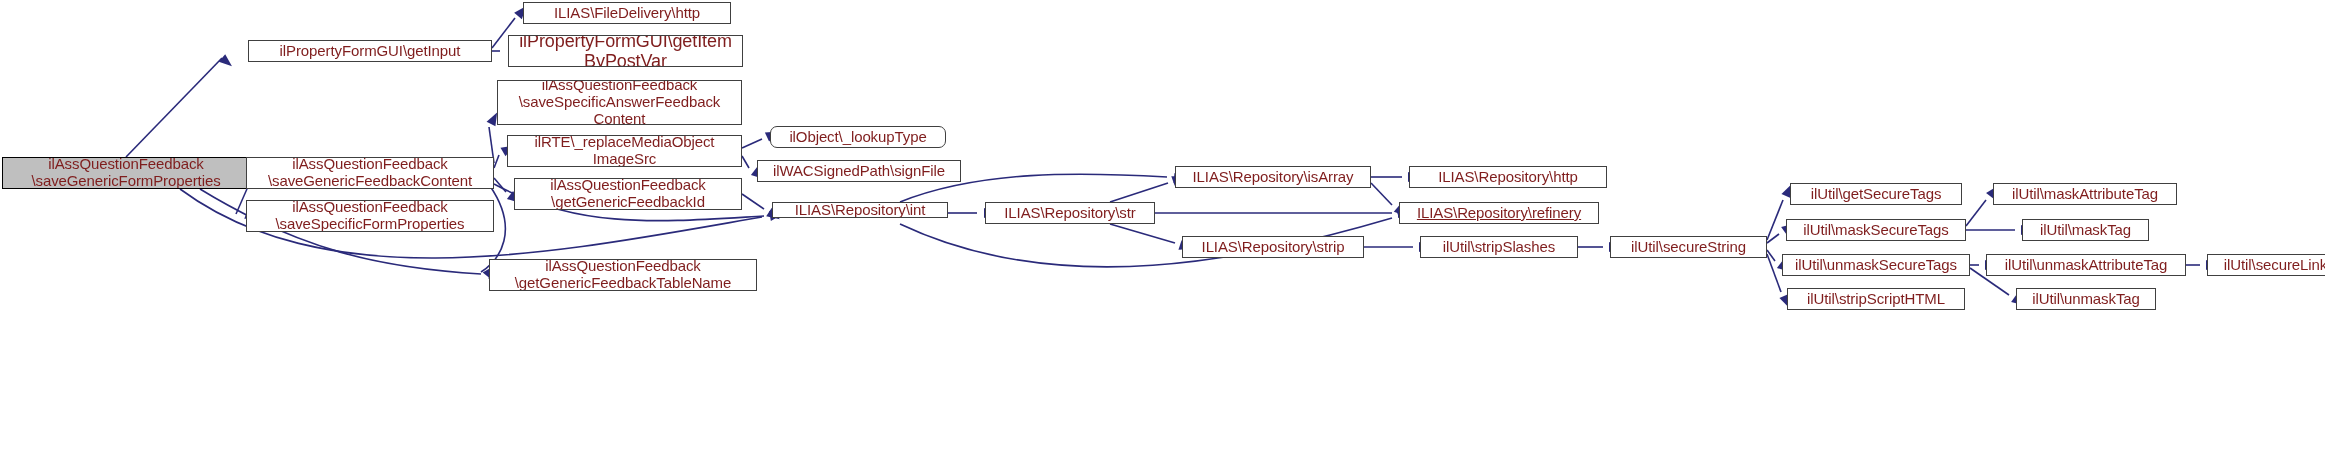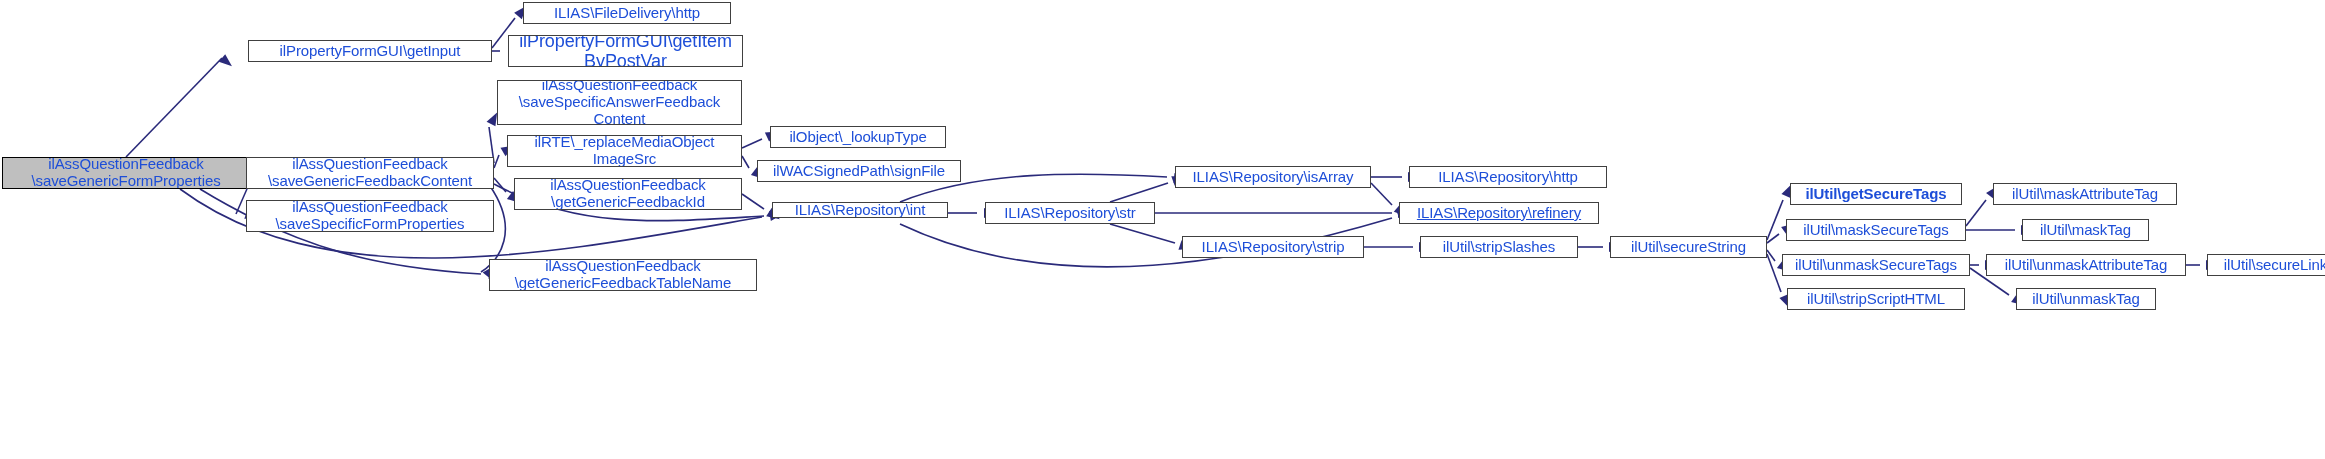--- a/index.html
+++ b/index.html
@@ -21,21 +21,21 @@
     top: 0;
     width: 2325px;
     height: 459px;
     pointer-events: none;
   }
   .node {
     position: absolute;
     box-sizing: border-box;
     border: 1px solid #404040;
     background: #ffffff;
-    color: #1d4ed8;
+    color: #7f1d1d;
     display: flex;
     align-items: center;
     justify-content: center;
     text-align: center;
     line-height: 1.12;
     letter-spacing: -0.1px;
     white-space: pre-line;
     overflow: hidden;
   }
   .node.root {
@@ -134,31 +134,31 @@
 ByPostVar</span></div>
     <div class="node" style="left: 497px; top: 80px; width: 245px; height: 45px; font-size: 15px;"><span class="lbl">ilAssQuestionFeedback
 \saveSpecificAnswerFeedback
 Content</span></div>
     <div class="node" style="left: 507px; top: 135px; width: 235px; height: 32px; font-size: 15px;"><span class="lbl">ilRTE\_replaceMediaObject
 ImageSrc</span></div>
     <div class="node" style="left: 514px; top: 178px; width: 228px; height: 32px; font-size: 15px;"><span class="lbl">ilAssQuestionFeedback
 \getGenericFeedbackId</span></div>
     <div class="node" style="left: 489px; top: 259px; width: 268px; height: 32px; font-size: 15px;"><span class="lbl">ilAssQuestionFeedback
 \getGenericFeedbackTableName</span></div>
-    <div class="node" style="left: 770px; top: 126px; width: 176px; height: 22px; font-size: 15px;"><span class="lbl">ilObject\_lookupType</span></div>
+    <div class="node" style="left: 770px; top: 126px; width: 176px; height: 22px; font-size: 15px; border-radius: 7px;"><span class="lbl">ilObject\_lookupType</span></div>
     <div class="node" style="left: 757px; top: 160px; width: 204px; height: 22px; font-size: 15px;"><span class="lbl">ilWACSignedPath\signFile</span></div>
     <div class="node" style="left: 772px; top: 202px; width: 176px; height: 16px; font-size: 15px;"><span class="lbl">ILIAS\Repository\int</span></div>
     <div class="node" style="left: 985px; top: 202px; width: 170px; height: 22px; font-size: 15px;"><span class="lbl">ILIAS\Repository\str</span></div>
     <div class="node" style="left: 1175px; top: 166px; width: 196px; height: 22px; font-size: 15px;"><span class="lbl">ILIAS\Repository\isArray</span></div>
     <div class="node" style="left: 1182px; top: 236px; width: 182px; height: 22px; font-size: 15px;"><span class="lbl">ILIAS\Repository\strip</span></div>
     <div class="node" style="left: 1409px; top: 166px; width: 198px; height: 22px; font-size: 15px;"><span class="lbl">ILIAS\Repository\http</span></div>
     <div class="node" style="left: 1399px; top: 202px; width: 200px; height: 22px; font-size: 15px; text-decoration: underline;"><span class="lbl">ILIAS\Repository\refinery</span></div>
     <div class="node" style="left: 1420px; top: 236px; width: 158px; height: 22px; font-size: 15px;"><span class="lbl">ilUtil\stripSlashes</span></div>
     <div class="node" style="left: 1610px; top: 236px; width: 157px; height: 22px; font-size: 15px;"><span class="lbl">ilUtil\secureString</span></div>
-    <div class="node" style="left: 1790px; top: 183px; width: 172px; height: 22px; font-size: 15px; font-weight: bold;"><span class="lbl">ilUtil\getSecureTags</span></div>
+    <div class="node" style="left: 1790px; top: 183px; width: 172px; height: 22px; font-size: 15px;"><span class="lbl">ilUtil\getSecureTags</span></div>
     <div class="node" style="left: 1786px; top: 219px; width: 180px; height: 22px; font-size: 15px;"><span class="lbl">ilUtil\maskSecureTags</span></div>
     <div class="node" style="left: 1782px; top: 254px; width: 188px; height: 22px; font-size: 15px;"><span class="lbl">ilUtil\unmaskSecureTags</span></div>
     <div class="node" style="left: 1787px; top: 288px; width: 178px; height: 22px; font-size: 15px;"><span class="lbl">ilUtil\stripScriptHTML</span></div>
     <div class="node" style="left: 1993px; top: 183px; width: 184px; height: 22px; font-size: 15px;"><span class="lbl">ilUtil\maskAttributeTag</span></div>
     <div class="node" style="left: 2022px; top: 219px; width: 127px; height: 22px; font-size: 15px;"><span class="lbl">ilUtil\maskTag</span></div>
     <div class="node" style="left: 1986px; top: 254px; width: 200px; height: 22px; font-size: 15px;"><span class="lbl">ilUtil\unmaskAttributeTag</span></div>
     <div class="node" style="left: 2016px; top: 288px; width: 140px; height: 22px; font-size: 15px;"><span class="lbl">ilUtil\unmaskTag</span></div>
     <div class="node" style="left: 2207px; top: 254px; width: 137px; height: 22px; font-size: 15px;"><span class="lbl">ilUtil\secureLink</span></div>
   </div>
 

